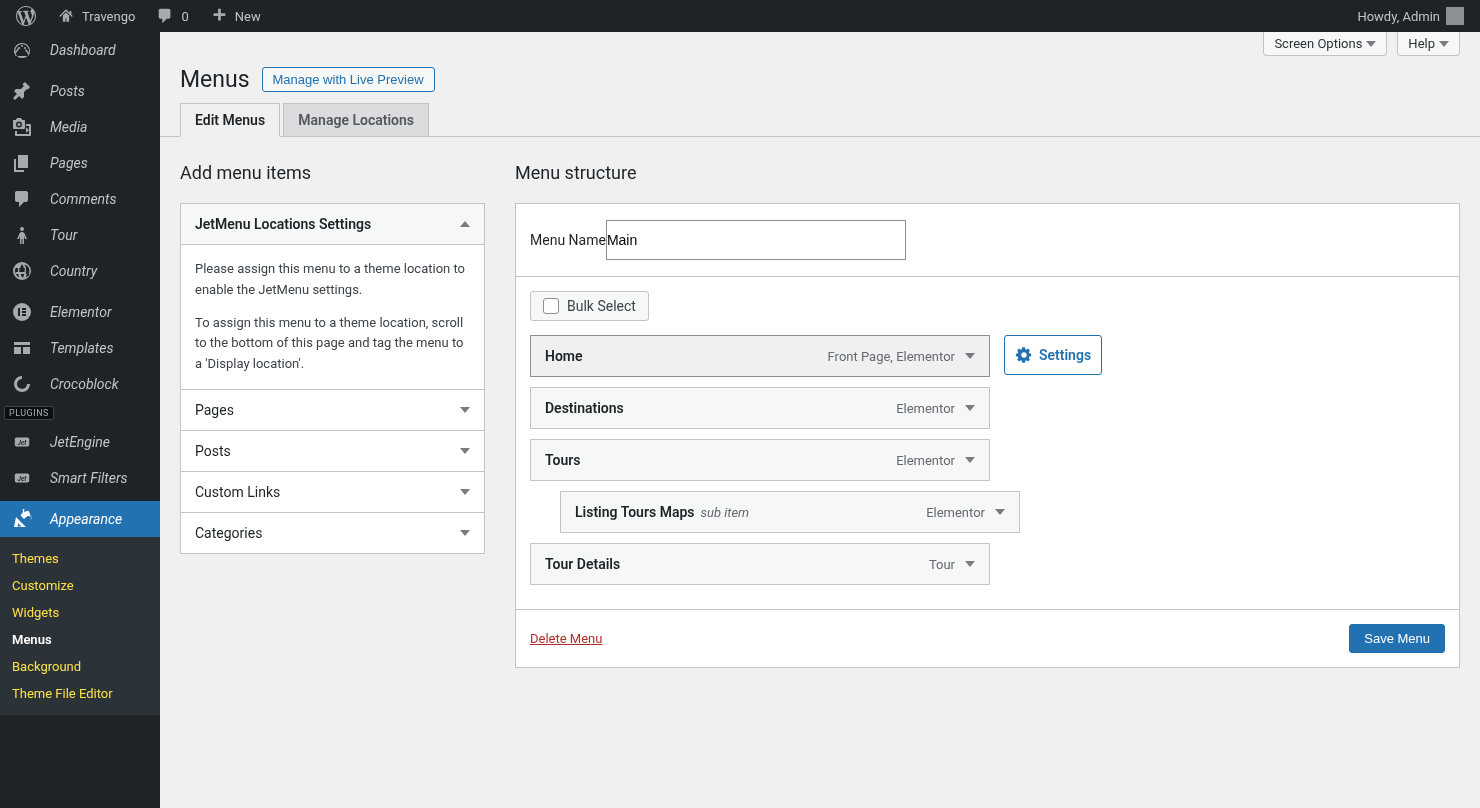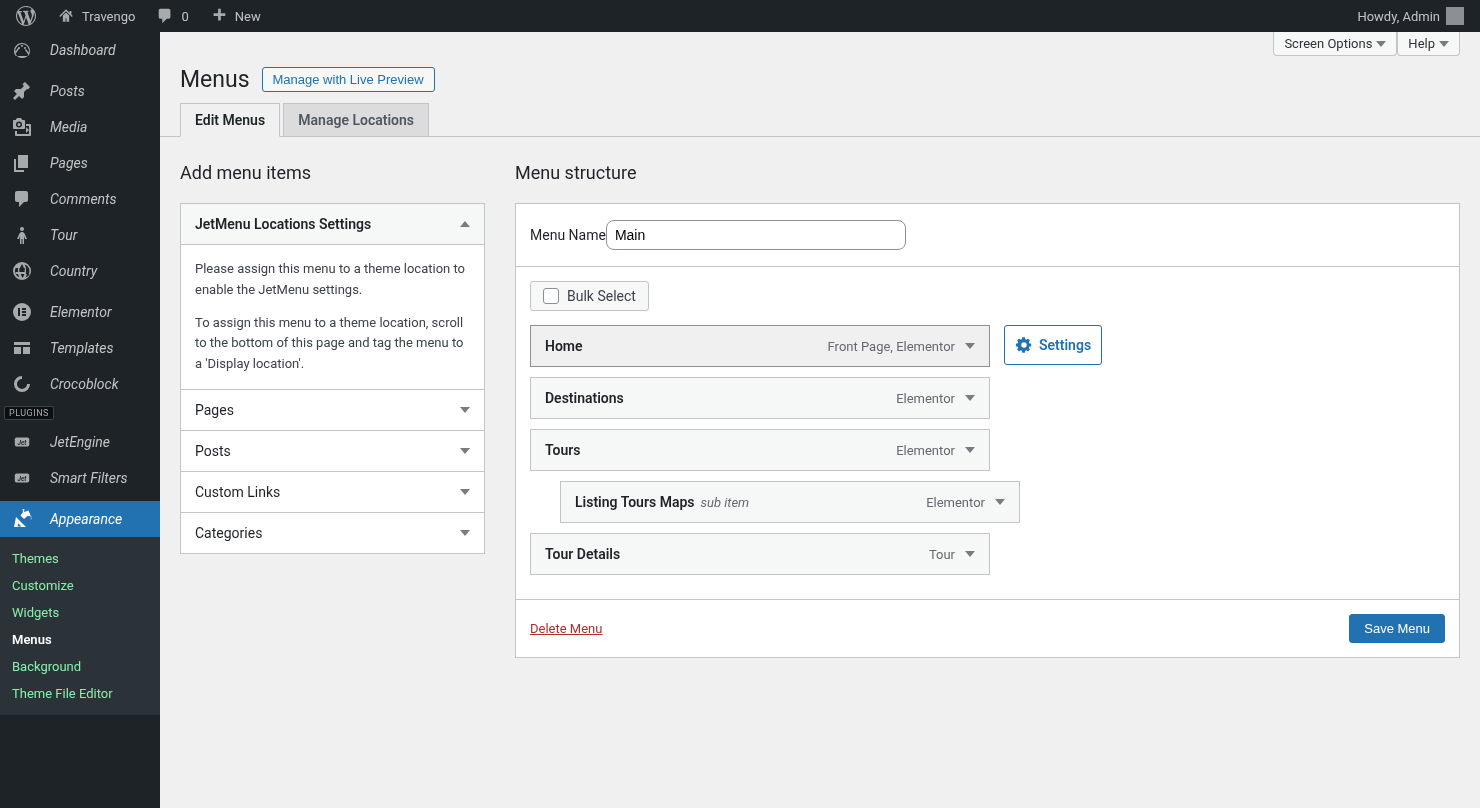--- a/index.html
+++ b/index.html
@@ -14,27 +14,27 @@
 
 
 .wrap { display: flex; }
 .sidebar { width: 160px; background: #1d2327; color: #c3c4c7; min-height: calc(808px - 32px); }
 .menu-item { display: flex; align-items: center; gap: 18px; padding: 8px 12px; font-size: 14px; cursor: pointer; position: relative; font-style: italic; }
 .menu-item.current { background: #2271b1; color: #fff; }
 .menu-item.current::after { content: ''; position: absolute; right: -8px; top: 50%; transform: translateY(-50%); border: 8px solid transparent; border-right-color: #f0f0f1; }
 .menu-sep { height: 5px; }
 .plugins-lbl { font-size: 9px; text-transform: uppercase; letter-spacing: 0.5px; color: #a7aaad; background: #0c0f12; display: inline-block; padding: 1px 4px; margin-left: 4px; border: 1px solid #3c434a; border-radius: 2px; }
 .submenu { background: #2c3338; padding: 8px 0; }
-.submenu-item { padding: 6px 12px; font-size: 13px; color: #86efac; cursor: pointer; }
+.submenu-item { padding: 6px 12px; font-size: 13px; color: #fde047; cursor: pointer; }
 .submenu-item.current { color: #fff; font-weight: 600; }
 .icon-box { width: 20px; height: 20px; display: flex; align-items: center; justify-content: center; flex-shrink: 0; }
 
 
 .content { flex: 1; padding: 0; }
-.top-buttons { display: flex; justify-content: flex-end; padding: 10px 20px 0 20px; }
+.top-buttons { display: flex; gap: 10px; justify-content: flex-end; padding: 10px 20px 0 20px; }
 .screen-btn { background: #f6f7f7; border: 1px solid #c3c4c7; border-top: none; border-radius: 0 0 4px 4px; padding: 4px 10px; cursor: pointer; color: #2c3338; font-size: 13px; display: flex; align-items: center; gap: 4px; margin-top: -10px; }
 
 .page-header { padding: 10px 20px; display: flex; align-items: center; gap: 12px; }
 .page-title { font-size: 23px; font-weight: 400; color: #1d2327; }
 .btn-secondary { border: 1px solid #2271b1; color: #2271b1; background: #f6f7f7; padding: 4px 10px; border-radius: 3px; cursor: pointer; font-size: 13px; }
 .btn-primary { background: #2271b1; color: #fff; border: 1px solid #2271b1; padding: 6px 14px; border-radius: 3px; cursor: pointer; font-size: 13px; }
 
 .nav-tabs { border-bottom: 1px solid #c3c4c7; padding: 0 20px; margin-top: 0px; }
 .nav-tab { display: inline-block; padding: 8px 14px; border: 1px solid #c3c4c7; border-bottom: none; margin-bottom: -1px; background: #dcdcde; color: #50575e; cursor: pointer; font-size: 14px; font-weight: 600; border-radius: 0; }
 .nav-tab.active { background: #f0f0f1; color: #1d2327; border-bottom: 1px solid #f0f0f1; }
@@ -52,21 +52,21 @@
 .accordion-header.collapsed { border-bottom: none; }
 .accordion-body { padding: 14px; font-size: 13px; line-height: 1.6; color: #3c434a; }
 .accordion-body p { margin-bottom: 12px; }
 .accordion-body p:last-child { margin-bottom: 0; }
 .arrow-up { width: 0; height: 0; border-left: 5px solid transparent; border-right: 5px solid transparent; border-bottom: 6px solid #787c82; }
 .arrow-down { width: 0; height: 0; border-left: 5px solid transparent; border-right: 5px solid transparent; border-top: 6px solid #787c82; }
 
 .menu-settings-box { border: 1px solid #c3c4c7; background: #fff; }
 .menu-name-row { padding: 16px 14px; border-bottom: 1px solid #c3c4c7; display: flex; align-items: center; }
 .menu-name-row label { font-size: 14px; color: #1d2327; }
-.text-input { border: 1px solid #8c8f94; border-radius: 8px; padding: 4px 8px; font-size: 14px; width: 300px; height: 30px; }
+.text-input { border: 1px solid #8c8f94; border-radius: 0; padding: 4px 0; font-size: 14px; width: 300px; height: 40px; }
 
 .drag-hint { padding: 18px 14px 0; font-size: 14px; color: #3c434a; }
 .bulk-row { padding: 14px; }
 .bulk-btn { border: 1px solid #c3c4c7; background: #f6f7f7; border-radius: 3px; padding: 6px 12px; display: inline-flex; align-items: center; gap: 8px; cursor: pointer; font-size: 14px; }
 .chk { width: 16px; height: 16px; border: 1px solid #8c8f94; border-radius: 3px; background: #fff; }
 
 .menu-items-list { padding: 0 14px 14px; }
 .mi-row { display: flex; align-items: stretch; gap: 14px; margin-bottom: 10px; }
 .mi { border: 1px solid #c3c4c7; background: #f6f7f7; width: 460px; display: flex; align-items: center; padding: 12px 14px; cursor: move; }
 .mi.depth-1 { margin-left: 30px; width: 460px; }

